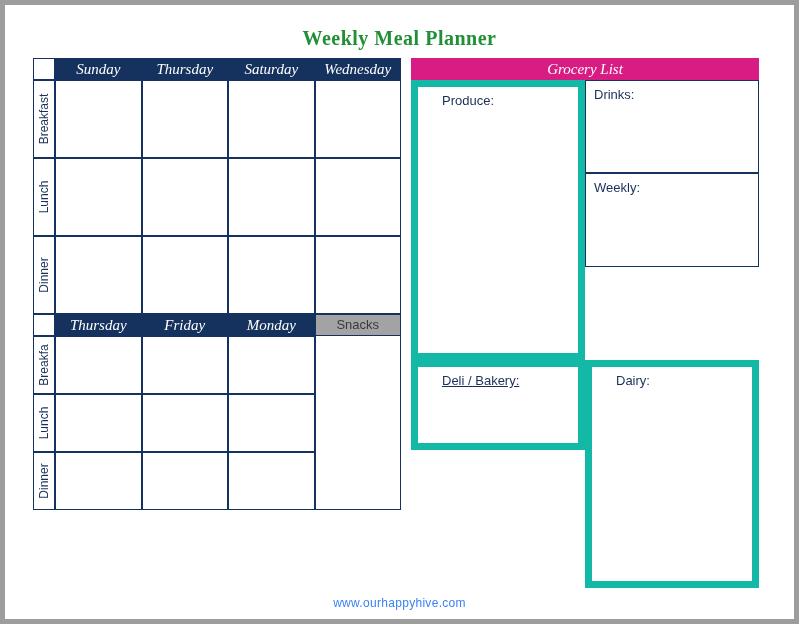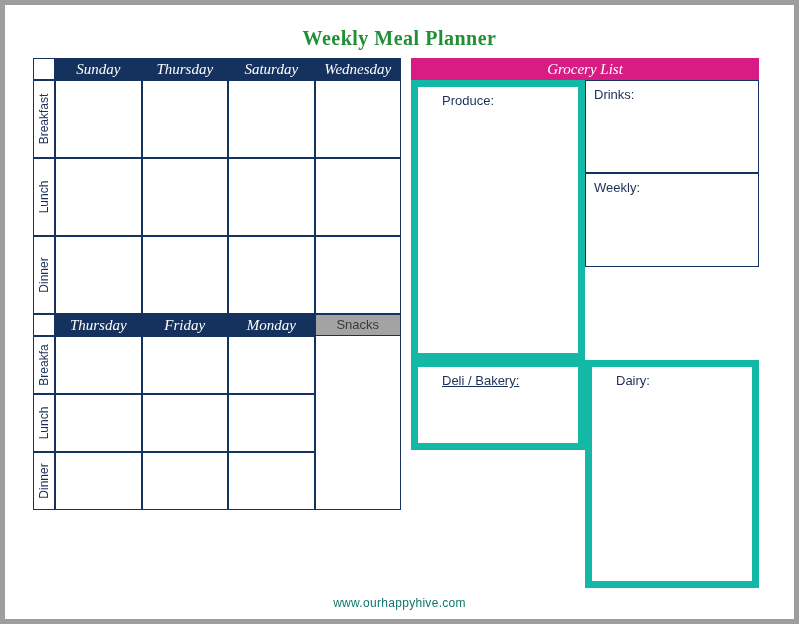--- a/index.html
+++ b/index.html
@@ -109,21 +109,21 @@
     color: #1a2f57;
     font-size: 13px;
   }
   .produce { grid-column: 1; grid-row: 1; }
   .deli    { grid-column: 1; grid-row: 2; text-decoration: underline; }
   .dairy   { grid-column: 1; grid-row: 3; }
   .other   { grid-column: 2; grid-row: 2 / span 2; }
 
   .footer {
     text-align: center;
-    color: #0f766e;
+    color: #3b82f6;
     font-size: 12px;
     margin-top: 8px;
     letter-spacing: 0.3px;
   }
 </style>
 </head>
 <body>
 
 <div class="page">
 

